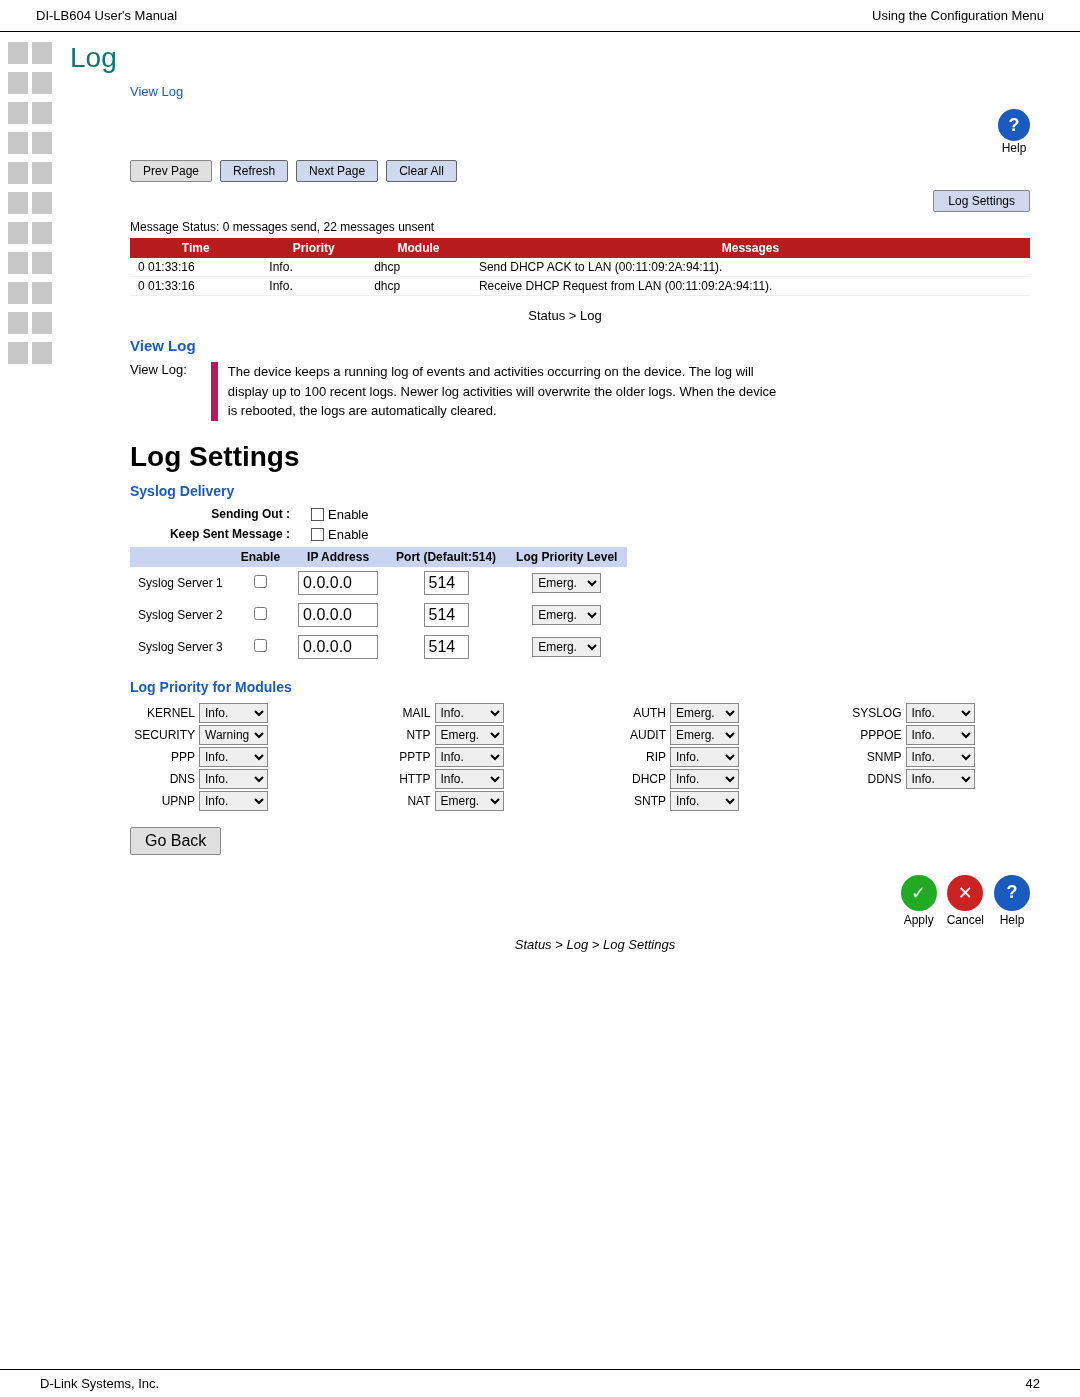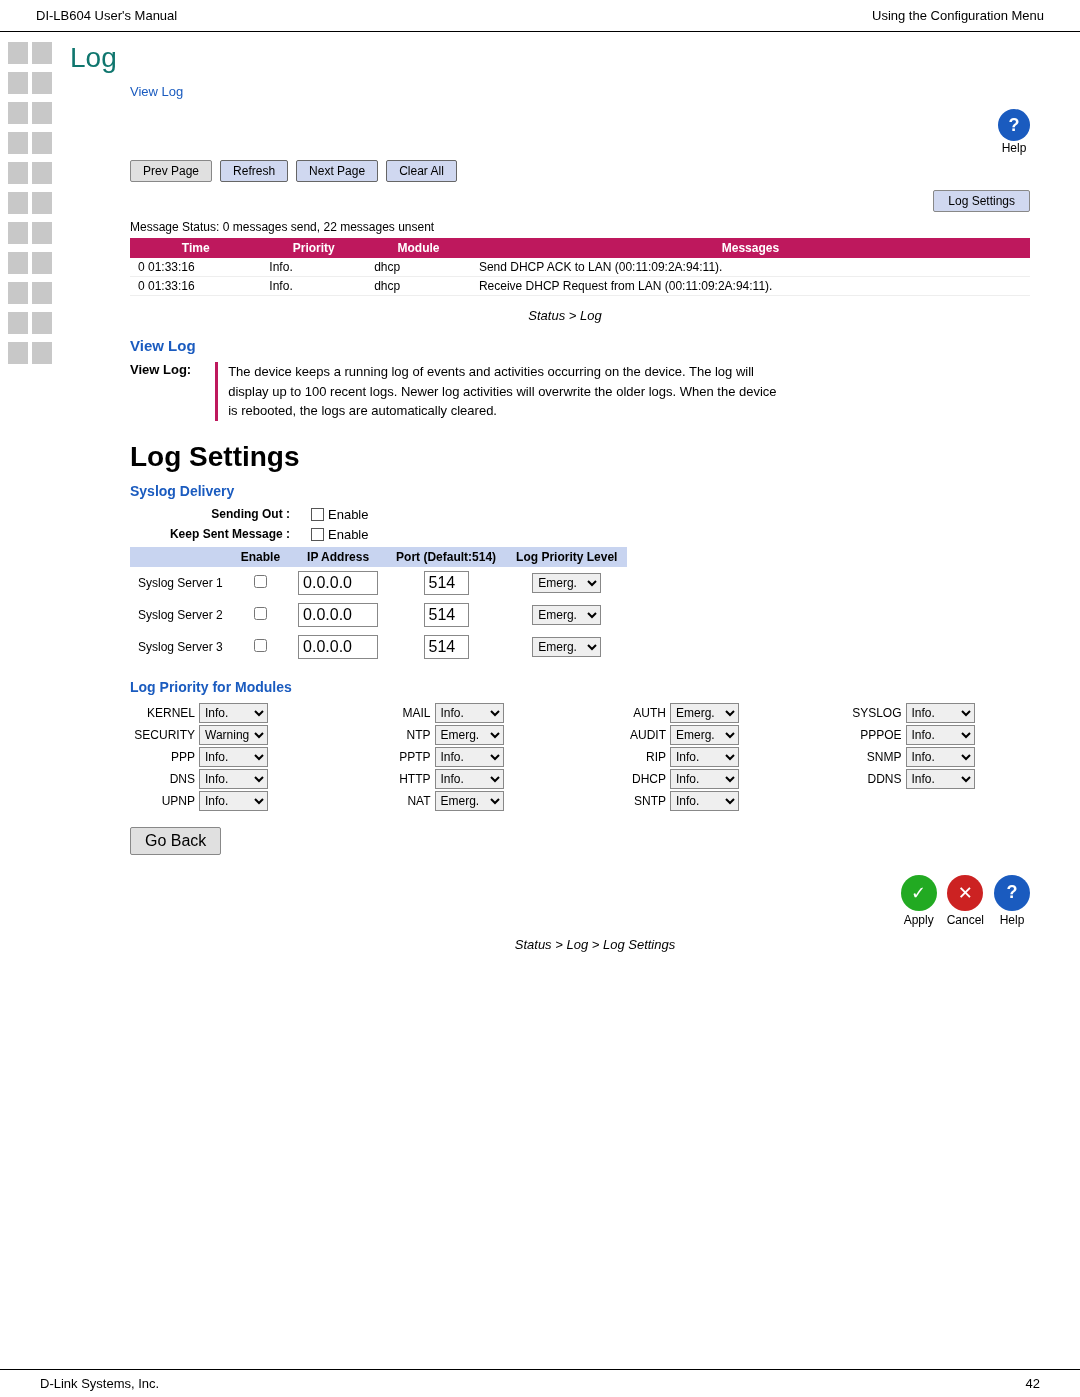--- a/index.html
+++ b/index.html
@@ -146,59 +146,58 @@
     .message-status {
       font-size: 12px;
       margin-bottom: 4px;
     }
     .log-table {
       width: 100%;
       border-collapse: collapse;
       font-size: 12px;
     }
     .log-table thead tr {
-      background: #be185d;
+      background: #b91c1c;
       color: #fff;
     }
     .log-table th {
       padding: 3px 8px;
       font-weight: bold;
     }
     .log-table td {
       padding: 2px 8px;
       border-bottom: 1px solid #eee;
     }
 
     .caption-italic {
       text-align: center;
-      font-style: italic;
       font-size: 13px;
       margin: 12px 0 14px 0;
     }
 
     
     .view-log-section {
       margin-left: 60px;
       margin-bottom: 20px;
     }
     .view-log-heading {
       color: #1a5bbf;
       font-size: 15px;
       font-weight: bold;
       margin-bottom: 8px;
     }
     .view-log-desc {
       display: flex;
       gap: 10px;
     }
     .view-log-label {
-      font-weight: bold;
+      font-weight: normal;
       font-size: 13px;
       min-width: 80px;
-      border-right: 3px solid #be185d;
+      border-right: 7px solid #be185d;
       padding-right: 24px;
     }
     .view-log-text {
       font-size: 13px;
       line-height: 1.5;
       max-width: 560px;
     }
 
     
     .log-settings-section {

